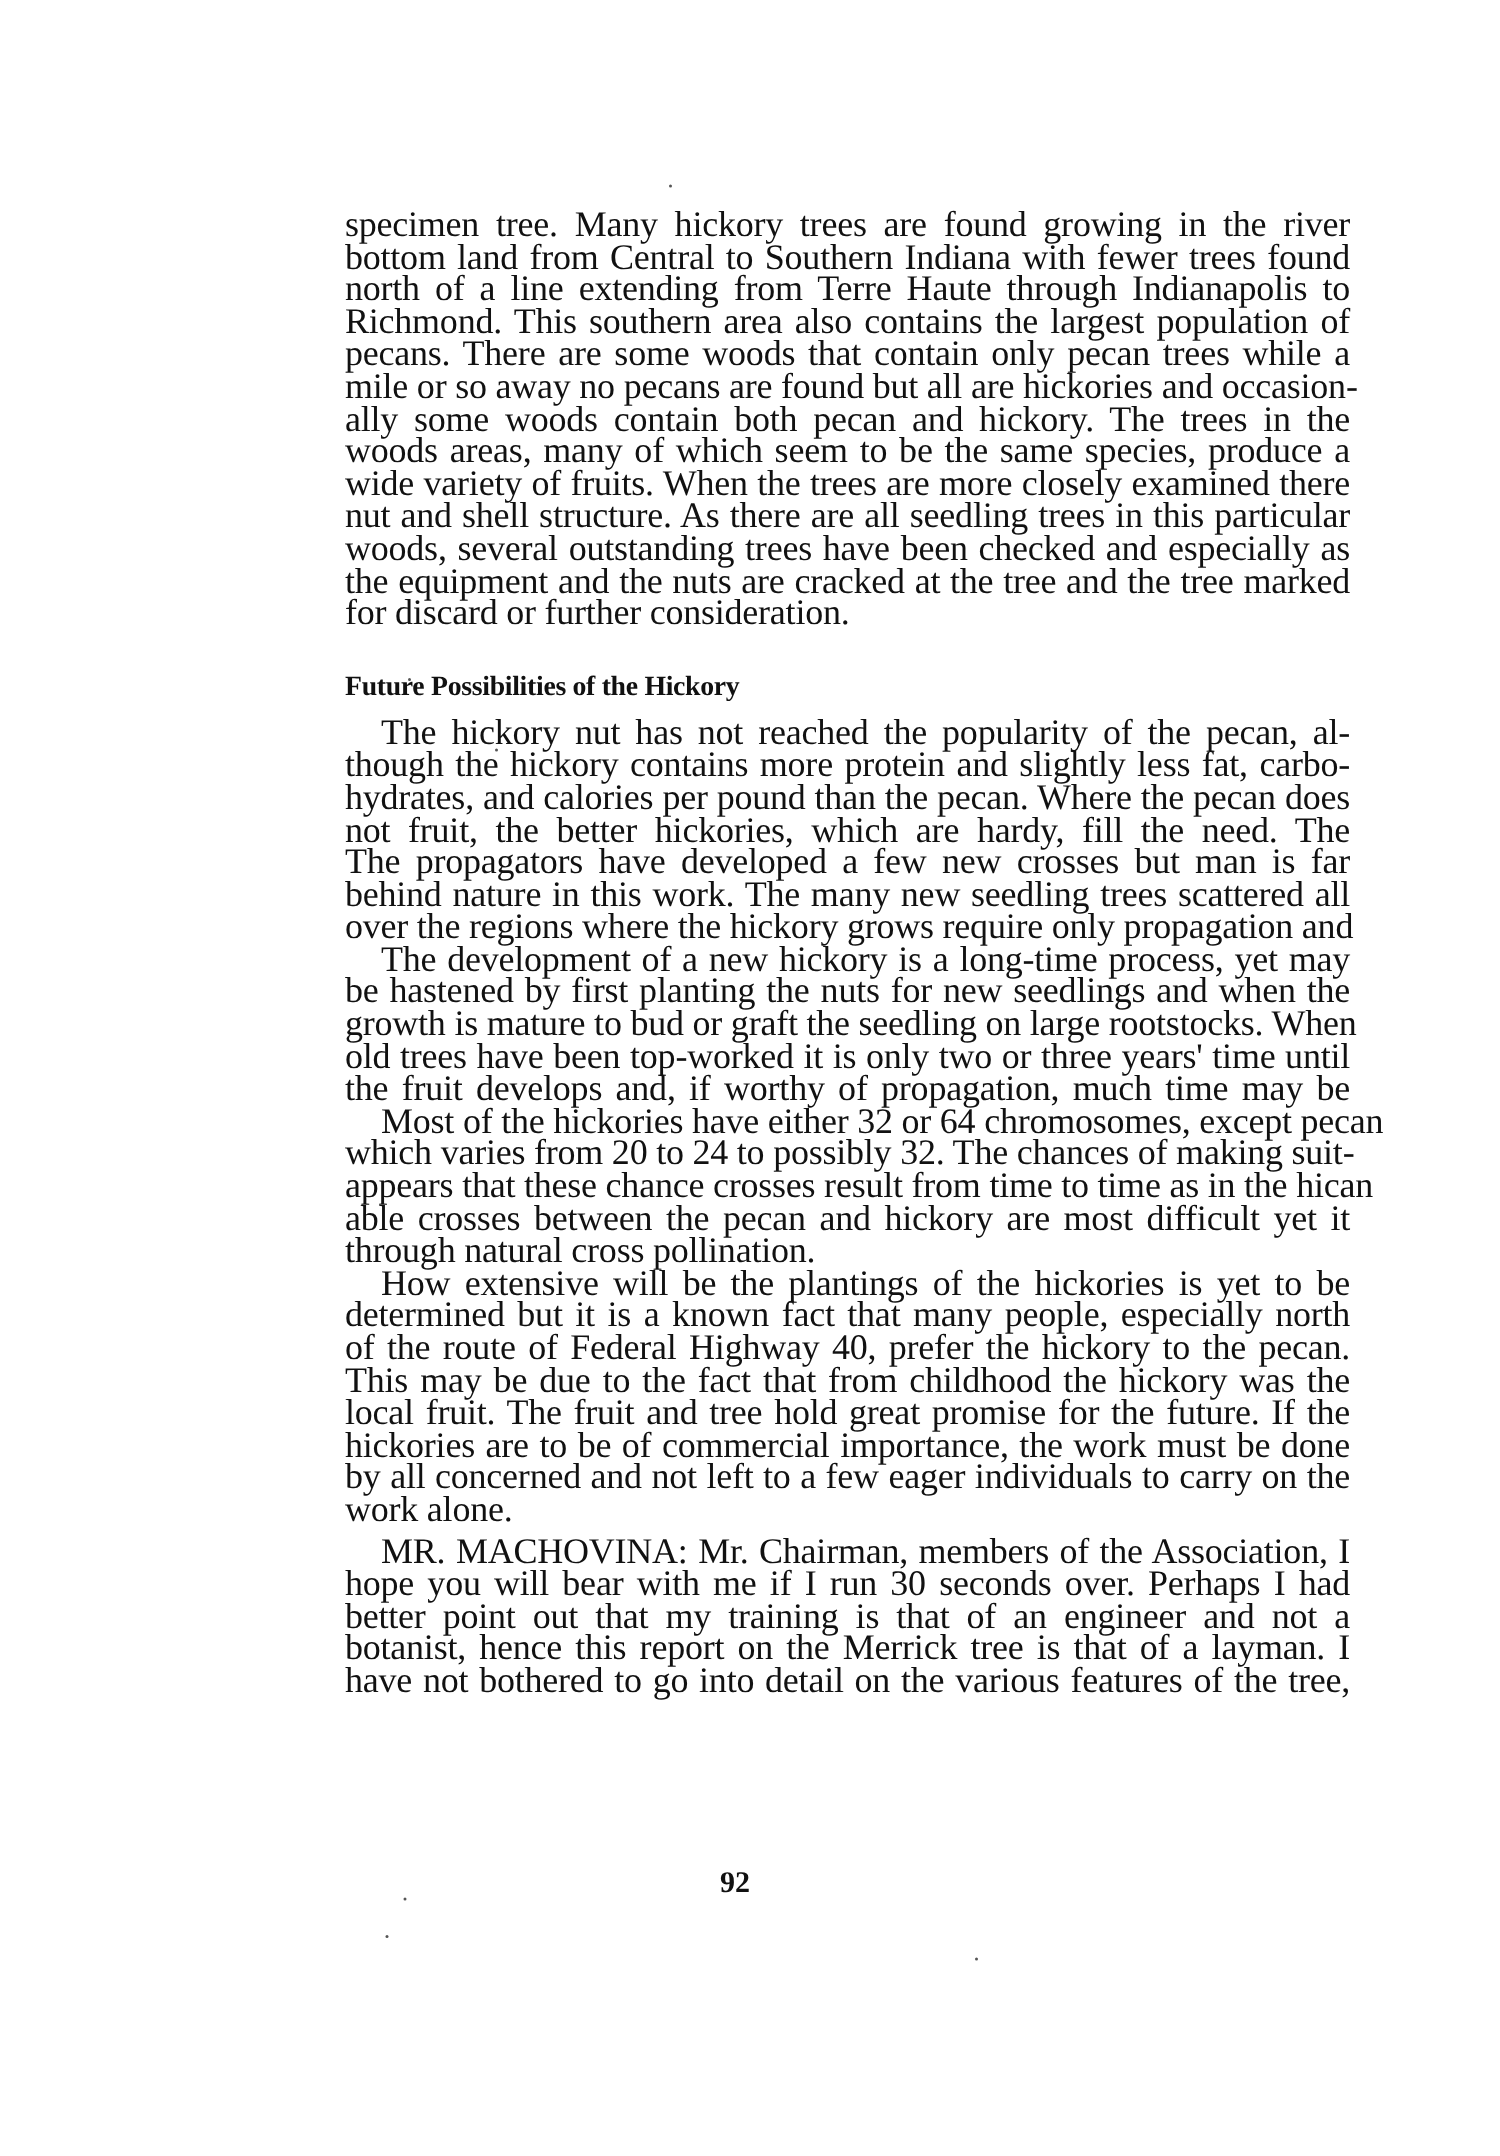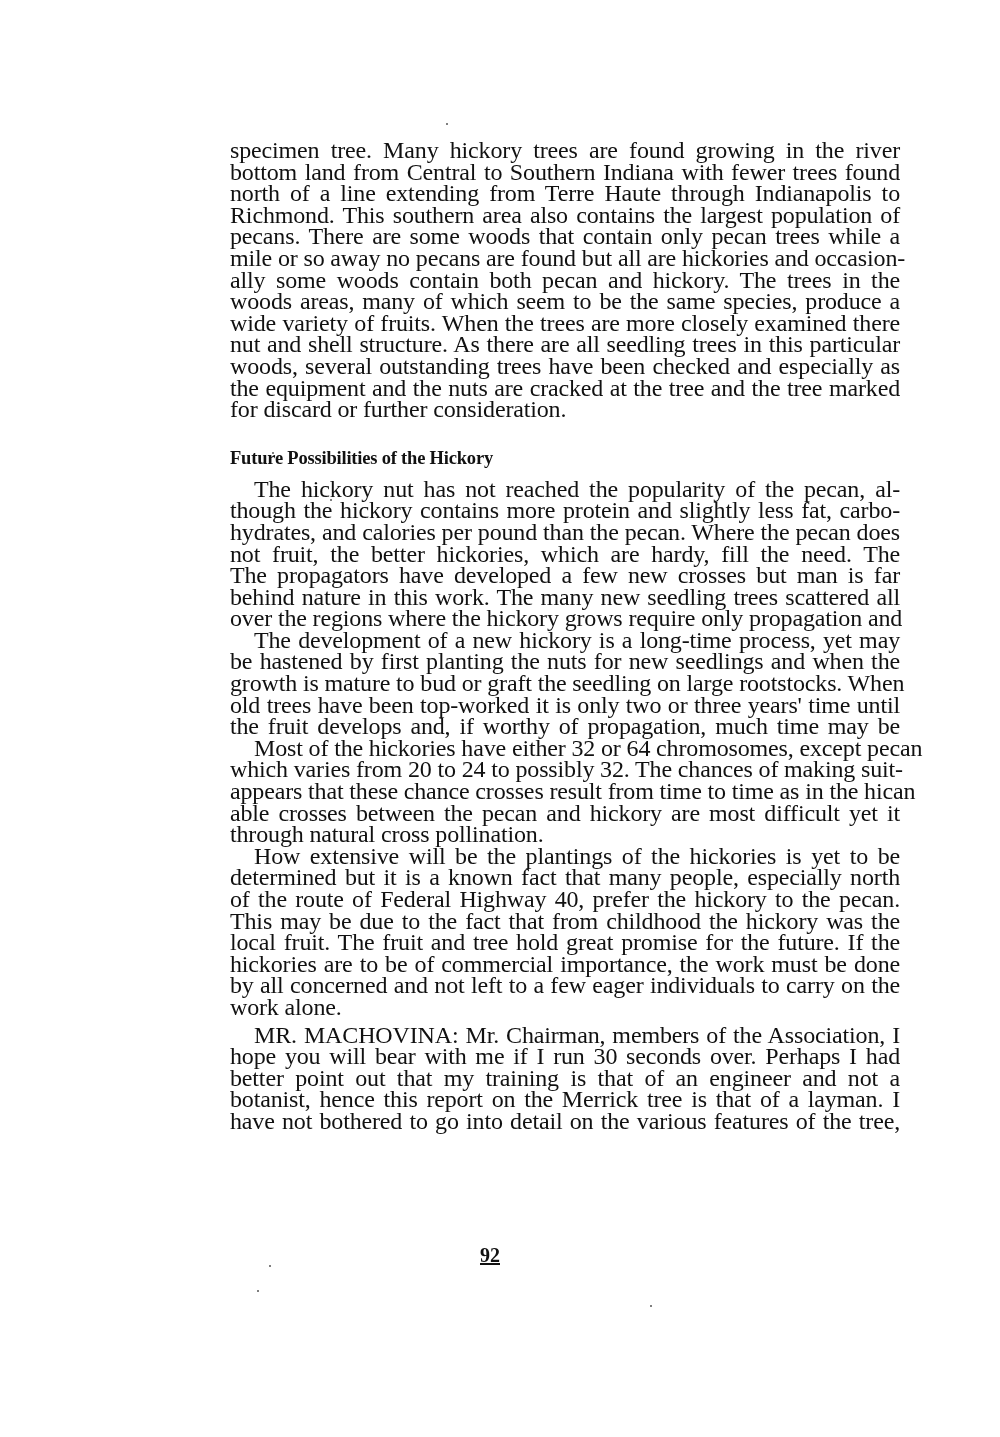--- a/index.html
+++ b/index.html
@@ -51,21 +51,20 @@
     }
     .page-number {
       position: absolute;
       left: 0;
       width: 980px;
       top: 1244px;
       text-align: center;
       font-size: 20px;
       font-weight: bold;
       font-family: "Liberation Serif", "DejaVu Serif", serif;
-      text-decoration: underline;
     }
     .speck {
       position: absolute;
       width: 2px;
       height: 2px;
       background: #555;
       border-radius: 1px;
     }
   </style>
 </head>

